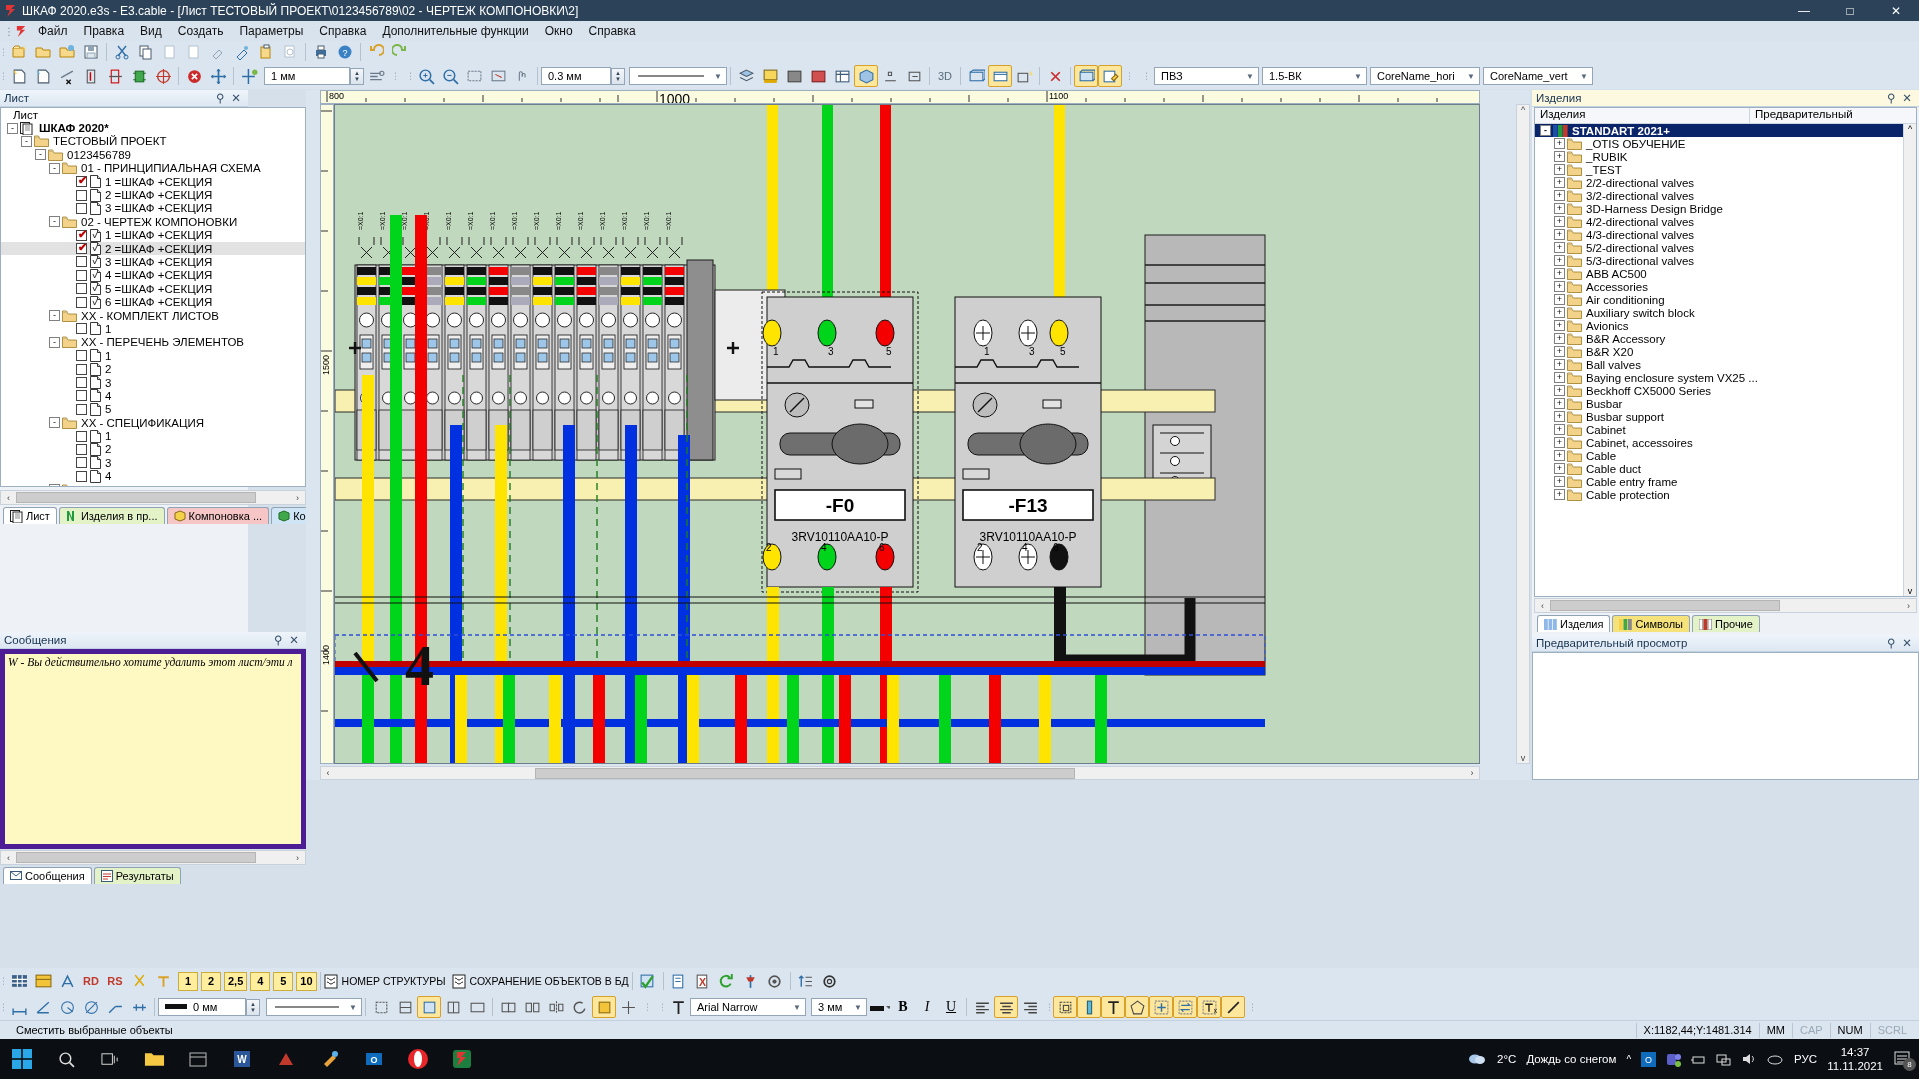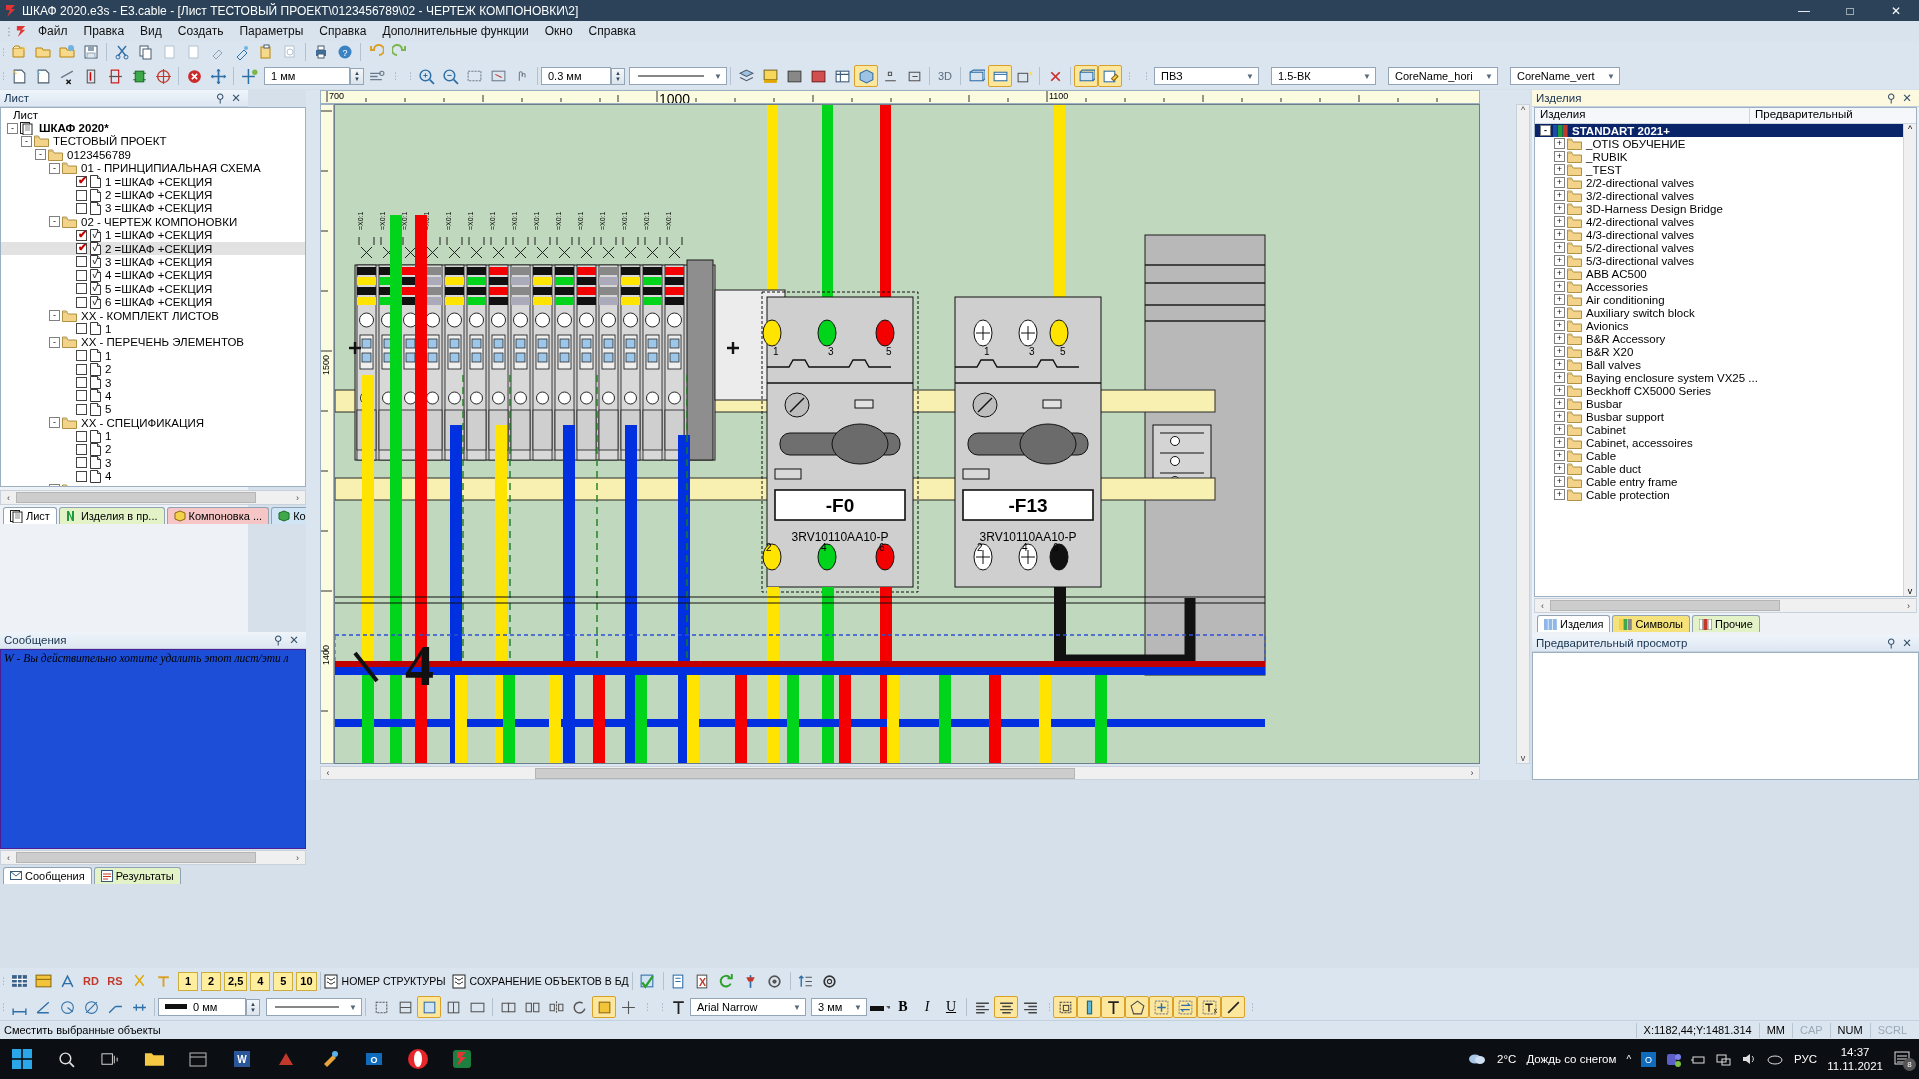--- a/index.html
+++ b/index.html
@@ -71,22 +71,22 @@
   .hsb .th { height:11px; background:#cdcdcd; border:1px solid #b5b5b5; }
 
   .tabstrip { position:absolute; left:0; width:306px; height:18px; display:flex;
      align-items:flex-end; gap:2px; padding-left:3px; }
   .ptab { height:17px; display:flex; align-items:center; gap:3px; padding:0 6px;
      border:1px solid #8fa3b5; border-bottom:none; border-radius:3px 3px 0 0;
      font-size:11px; white-space:nowrap; }
   .ptab.a { background:#fff; }
 
   .msgpanel { position:absolute; left:0; top:542px; width:306px; height:238px; }
-  .msgbody { position:absolute; left:0; top:17px; width:306px; height:200px; background:#1d4ed8;
-     border:1px solid #4c1d95; font-family:"Liberation Serif", serif; font-style:italic;
+  .msgbody { position:absolute; left:0; top:17px; width:306px; height:200px; background:#fef9c3;
+     border:5px solid #4c1d95; font-family:"Liberation Serif", serif; font-style:italic;
      font-size:11.5px; padding:2px 3px; overflow:hidden; white-space:nowrap; }
 
   
   .cadwrap { position:absolute; left:306px; top:90px; width:1224px; height:690px; background:#dbe5ef; }
   .vtoolstrip { position:absolute; left:0; top:0; width:14px; height:690px; background:#dbe5ef; }
   .ruler-h { position:absolute; left:14px; top:0; width:1160px; height:14px;
      background:#fbfbdf; border:1px solid #9db0c2; font-size:9px; overflow:hidden; }
   .ruler-v { position:absolute; left:14px; top:14px; width:14px; height:660px;
      background:#fbfbdf; border:1px solid #9db0c2; font-size:9px; overflow:hidden; }
   .canvas { position:absolute; left:28px; top:14px; width:1146px; height:660px;
@@ -481,21 +481,21 @@
       </div>
     <div class="tbtn sel">
         <svg width="17" height="17" viewBox="0 0 16 16">
           <rect x="2" y="3" width="10" height="10" fill="#fff" stroke="#2f6fa8"></rect>
           <path d="M9 10l4-4 2 2-4 4z" fill="#ffd24a" stroke="#8a6a10"></path>
         </svg>
       </div>
     <div class="grip" style="margin-left:4px">⋮</div>
 
     <div class="grip" style="margin-left:10px">⋮</div>
-    <div id="top-combos" style="display:flex;align-items:center;gap:12px;margin-left:4px">
+    <div id="top-combos" style="display:flex;align-items:center;gap:3px;margin-left:4px">
         <div class="tcombo" style="width: 105px;">
           <span>ПВЗ</span>
           <span class="arw">▼</span>
         </div>
         <div class="tcombo" style="width: 105px;">
           <span>1.5-ВК</span>
           <span class="arw">▼</span>
         </div>
         <div class="tcombo" style="width: 110px;">
           <span>CoreName_hori</span>
@@ -967,21 +967,21 @@
             <path d="M843 7v4"></path>
             <path d="M882 4v7"></path>
           <path d="M921 7v4"></path>
             <path d="M960 7v4"></path>
             <path d="M999 7v4"></path>
             <path d="M1038 4v7"></path>
           <path d="M1077 7v4"></path>
             <path d="M1116 7v4"></path>
         </g>
       </svg>
-      <span style="position:absolute;left:8px;top:0px;font-size:9px">700</span>
+      <span style="position:absolute;left:8px;top:0px;font-size:9px">800</span>
       <span style="position:absolute;left:338px;top:0px;font-size:14px">1000</span>
       <span style="position:absolute;left:728px;top:0px;font-size:9px">1100</span>
     </div>
 
     <div class="ruler-v">
       <svg width="12" height="658" viewBox="0 0 12 658">
         <g stroke="#333" stroke-width="1">
           <path d="M0 6h11"></path>
             <path d="M0 66h7"></path>
             <path d="M0 126h7"></path>
@@ -2080,21 +2080,21 @@
       </div>
     <div class="tbtn sel">
         <svg width="17" height="17" viewBox="0 0 16 16">
           <path d="M3 13L13 3" stroke="#222" stroke-width="1.6"></path>
         </svg>
       </div>
     <div class="grip" style="margin-left:4px">⋮</div>
   </div>
 
   <div class="statusbar">
-    <span style="padding-left:4px">Сместить выбранные объекты</span>
+    <span style="padding-left:16px">Сместить выбранные объекты</span>
     <span style="margin-left:auto" class="stcell">X:1182,44;Y:1481.314</span>
     <span class="stcell">MM</span>
     <span class="stcell" style="color:#9aa8b6">CAP</span>
     <span class="stcell">NUM</span>
     <span class="stcell" style="color:#9aa8b6;padding-right:12px">SCRL</span>
   </div>
 
   <div class="taskbar">
     <div style="display:flex;align-items:center;height:40px">
       <div class="tbicon">

